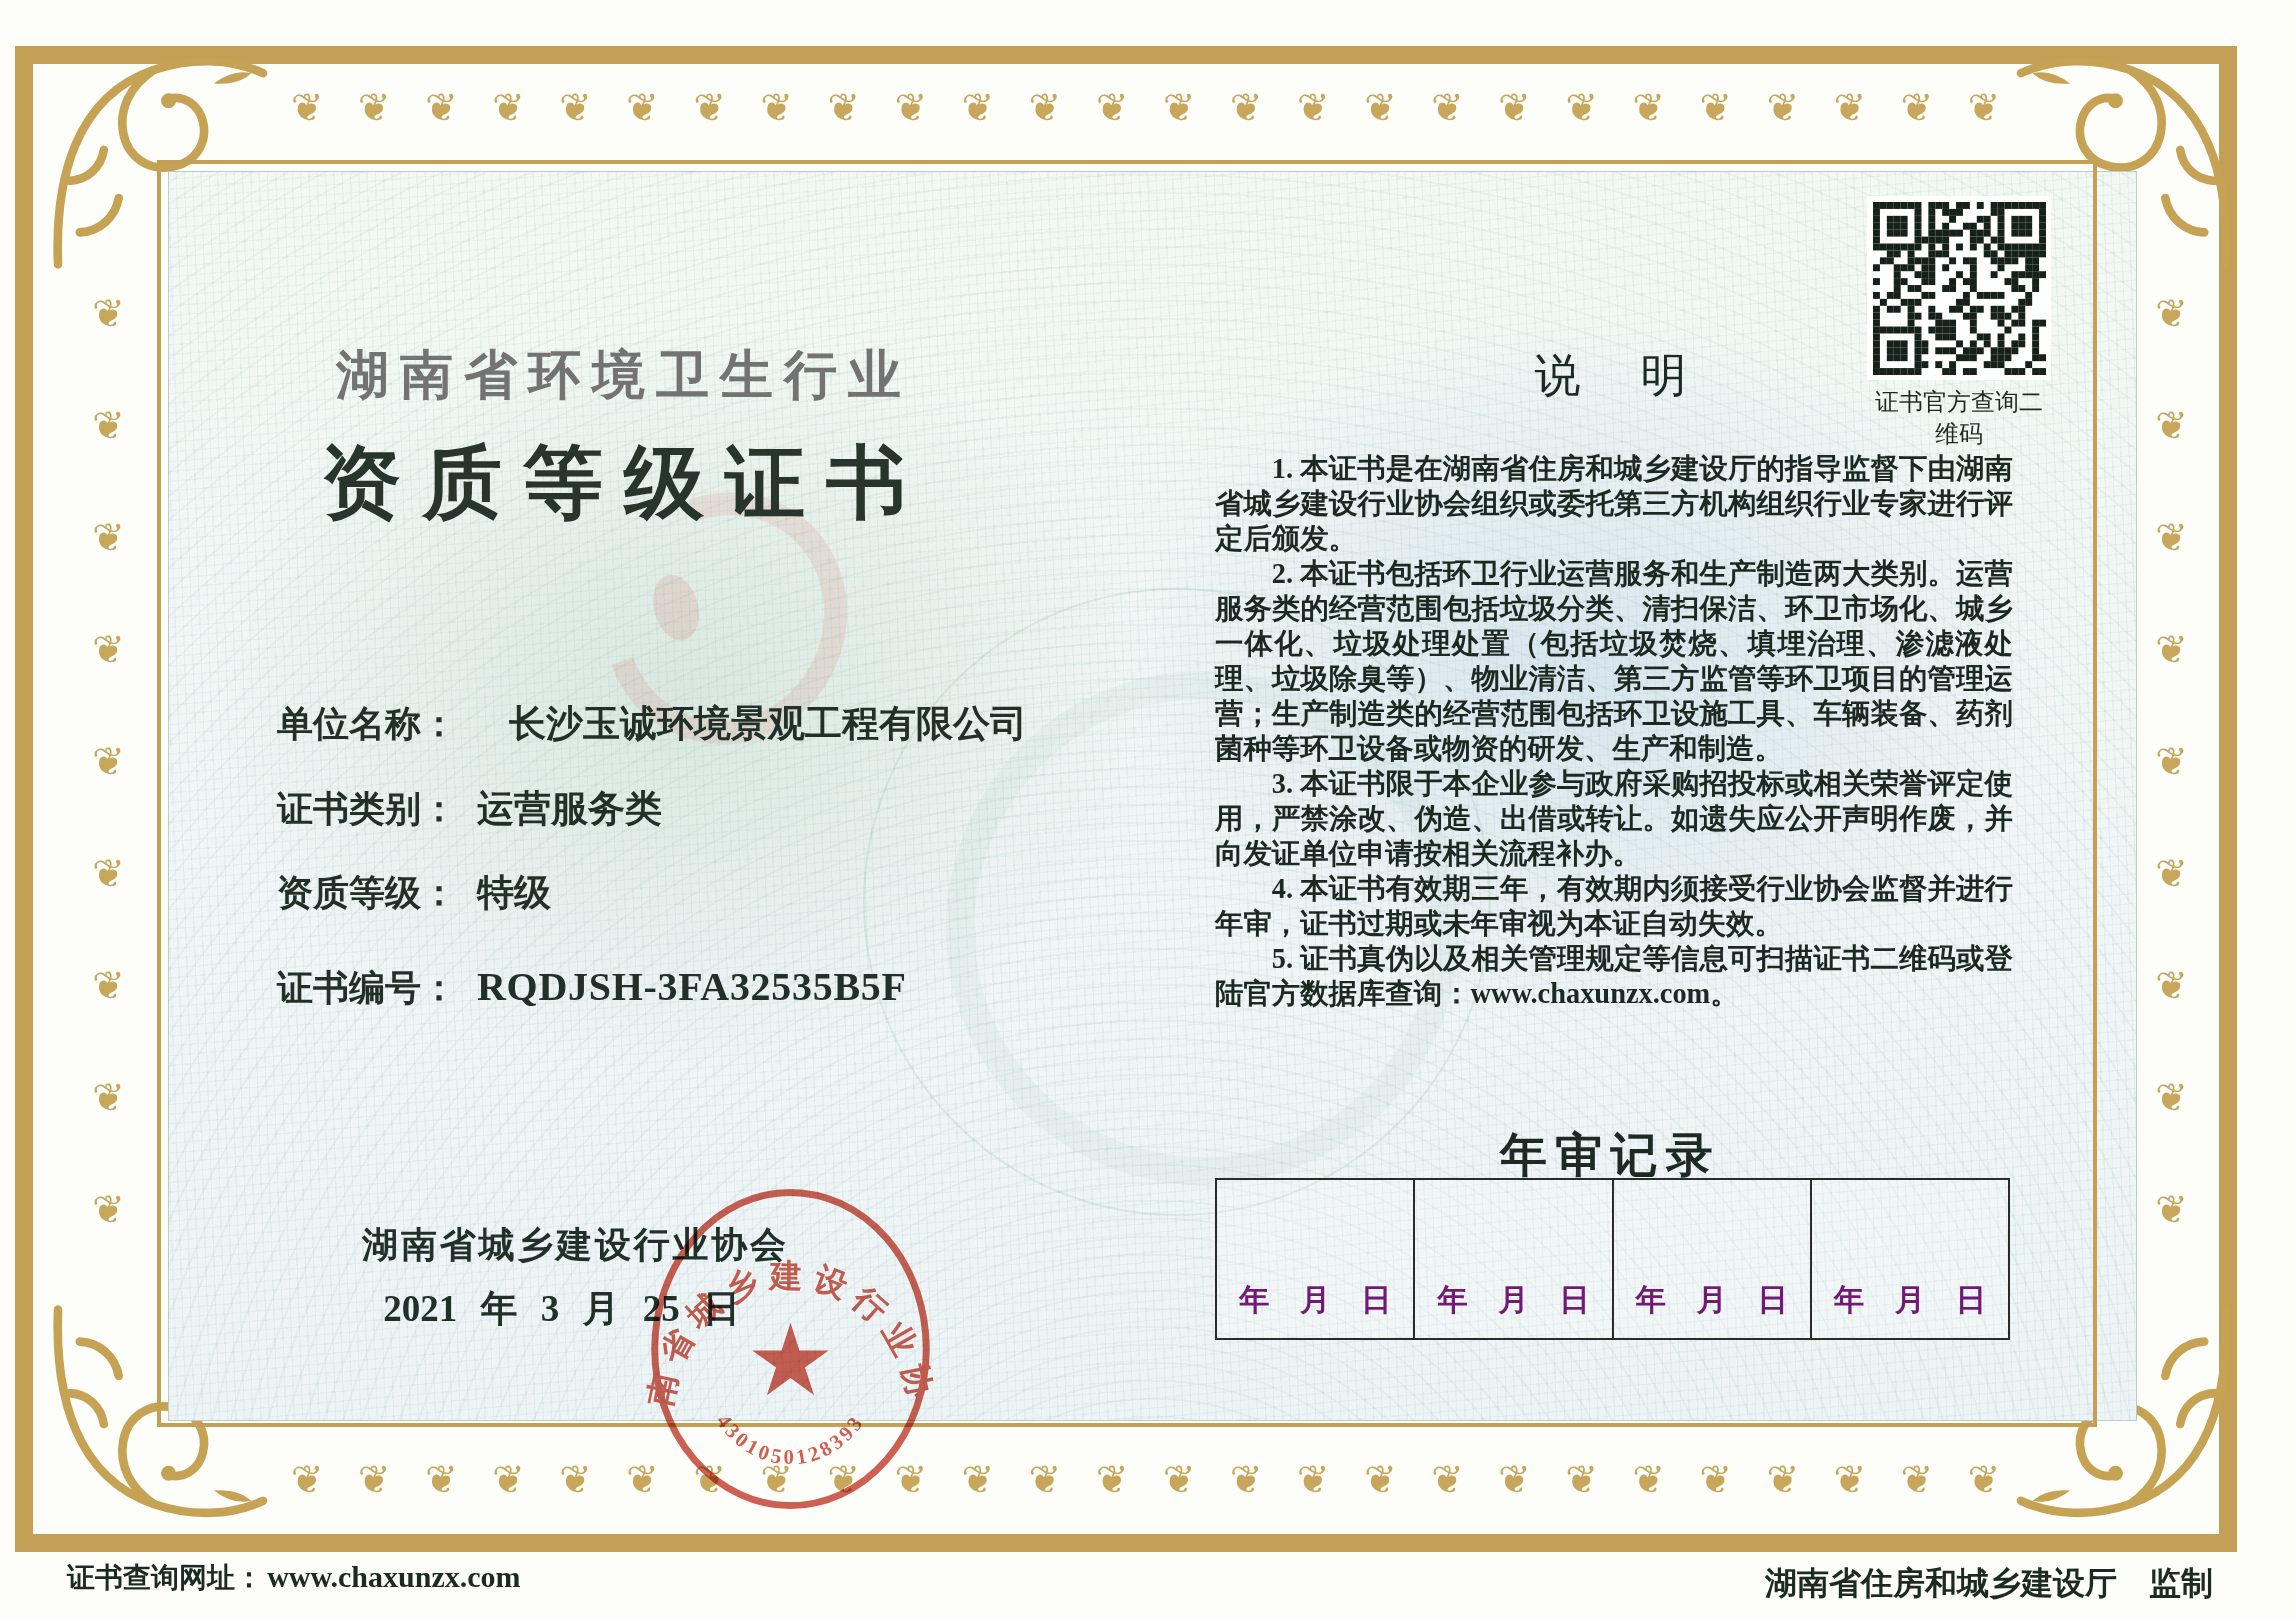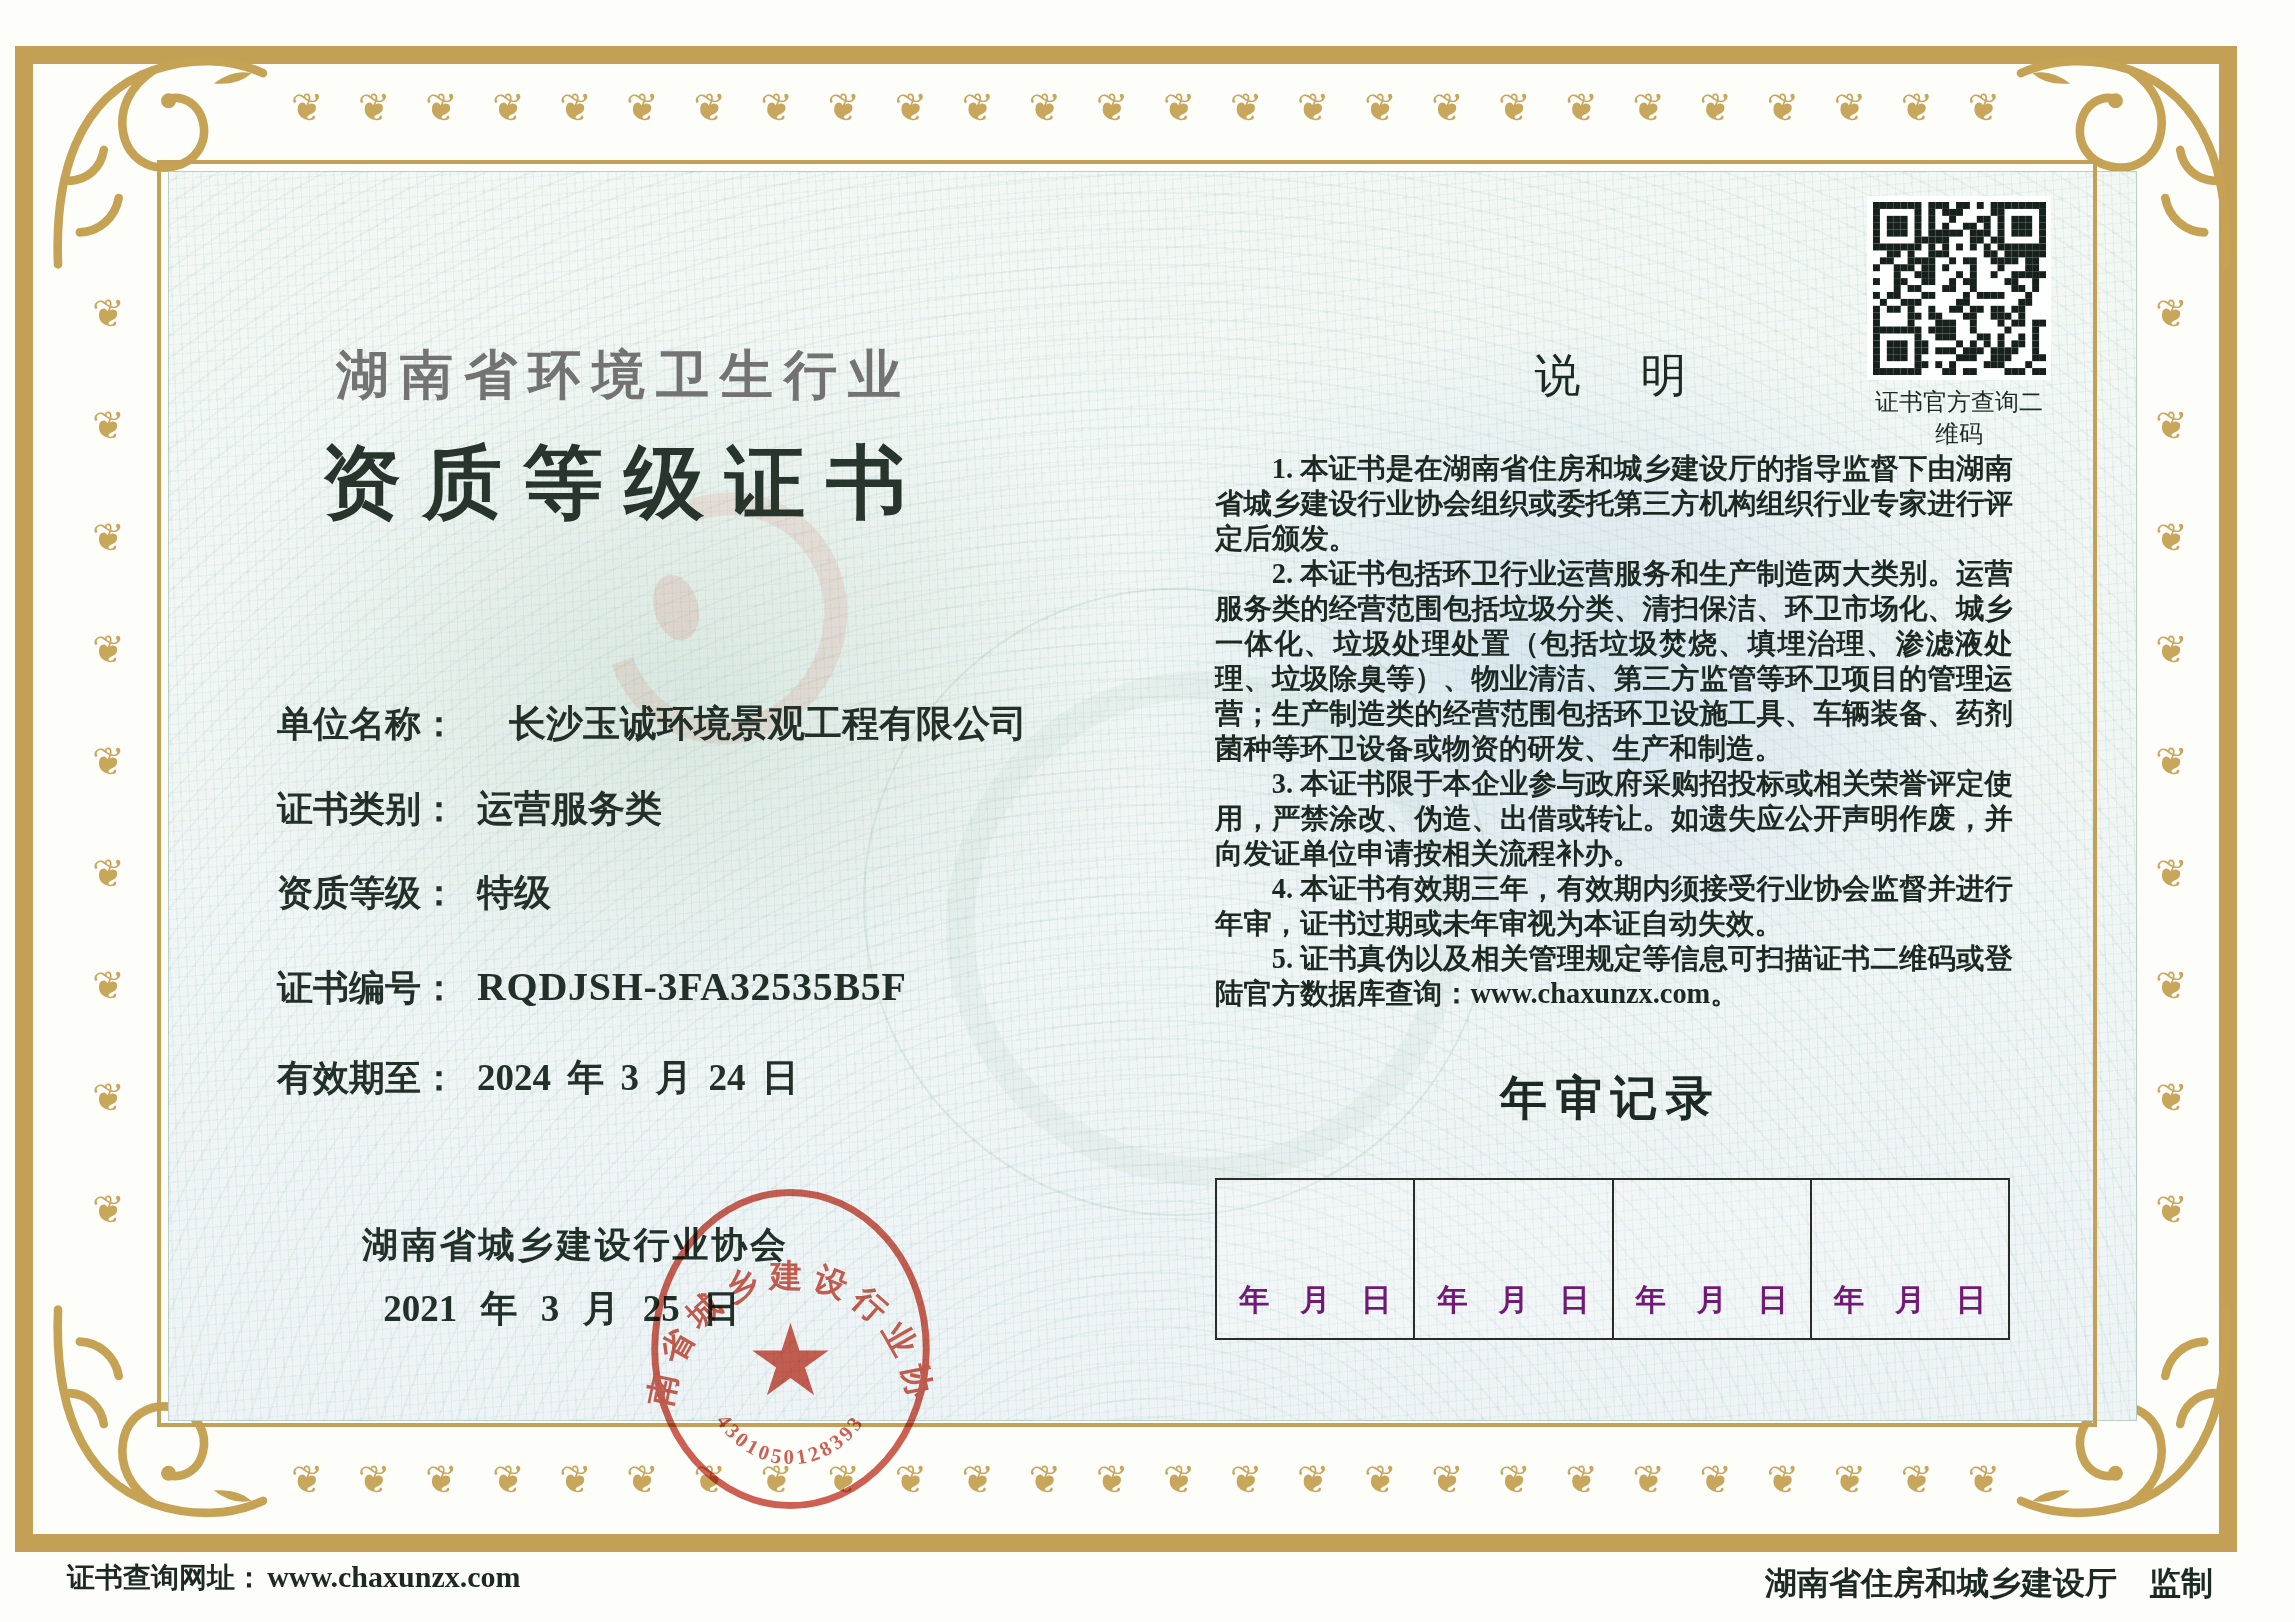--- a/index.html
+++ b/index.html
@@ -59,21 +59,21 @@
     font-size:37px;font-weight:700;word-spacing:14px;}
   .seal{position:absolute;left:645px;top:1186px;width:291px;height:326px;mix-blend-mode:multiply;}
   
   .notes-head{position:absolute;left:1215px;top:345px;width:798px;text-align:center;
     font-size:46px;font-weight:400;letter-spacing:7px;color:#1d2a24;}
   .qr-wrap{position:absolute;left:1823px;top:196px;width:184px;margin-left:44px;}
   .qr-box{width:173px;height:173px;padding:5.5px;background:rgba(255,255,255,.92);}
   .qr-caption{margin-top:5.5px;width:184px;text-align:center;font-size:24px;color:#1d2a24;}
   .notes{position:absolute;left:1215px;top:451px;width:798px;color:#1c2822;}
   .notes p{margin:0;font-size:28.4px;line-height:35px;text-indent:2em;text-align:justify;font-weight:700;}
-  .review-head{position:absolute;left:1215px;top:1067px;width:791px;text-align:center;
+  .review-head{position:absolute;left:1215px;top:1124px;width:791px;text-align:center;
     font-size:47px;font-weight:700;letter-spacing:8.3px;color:#1d2a24;}
   .rtable{position:absolute;left:1215px;top:1178px;width:791px;height:158px;display:flex;
     border:2.1px solid #2a2a28;background:rgba(255,255,255,.18);}
   .rcell{flex:1;border-left:2.1px solid #2a2a28;display:flex;align-items:flex-end;justify-content:center;
     padding-bottom:17px;font-size:30.5px;font-weight:700;color:#701a75;}
   .rcell:first-child{border-left:none;}
   
   .footer-left{position:absolute;left:67px;top:1559px;font-size:28px;font-weight:700;color:#1d2a24;}
   .footer-left .url{font-size:30px;margin-left:4.2px;}
   .footer-right{position:absolute;right:82px;top:1562px;font-size:32px;font-weight:700;color:#1d2a24;}
@@ -165,24 +165,20 @@
     <span class="flabel">证书类别：</span>
     <span class="fvalue">运营服务类</span>
   </div>
   <div class="frow f3">
     <span class="flabel">资质等级：</span>
     <span class="fvalue">特级</span>
   </div>
   <div class="frow f4">
     <span class="flabel">证书编号：</span>
     <span class="fvalue">RQDJSH-3FA32535B5F</span>
-  </div>
-  <div class="frow f5">
-    <span class="flabel">有效期至：</span>
-    <span class="fvalue">2024 年 3 月 24 日</span>
   </div>
 
   <div class="issuer">湖南省城乡建设行业协会</div>
   <div class="idate">2021 年 3 月 25 日</div>
 
   <svg class="seal" viewBox="0 0 420 470">
     <g opacity="0.8">
       <ellipse cx="210" cy="235" rx="196" ry="226" fill="none" stroke="#c43a28" stroke-width="10"></ellipse>
       <path id="sealArc" d="M 38 330 A 172 185 0 1 1 382 330" fill="none"></path>
       <path id="sealNumArc" d="M 95 325 A 132 150 0 0 0 325 325" fill="none"></path>

